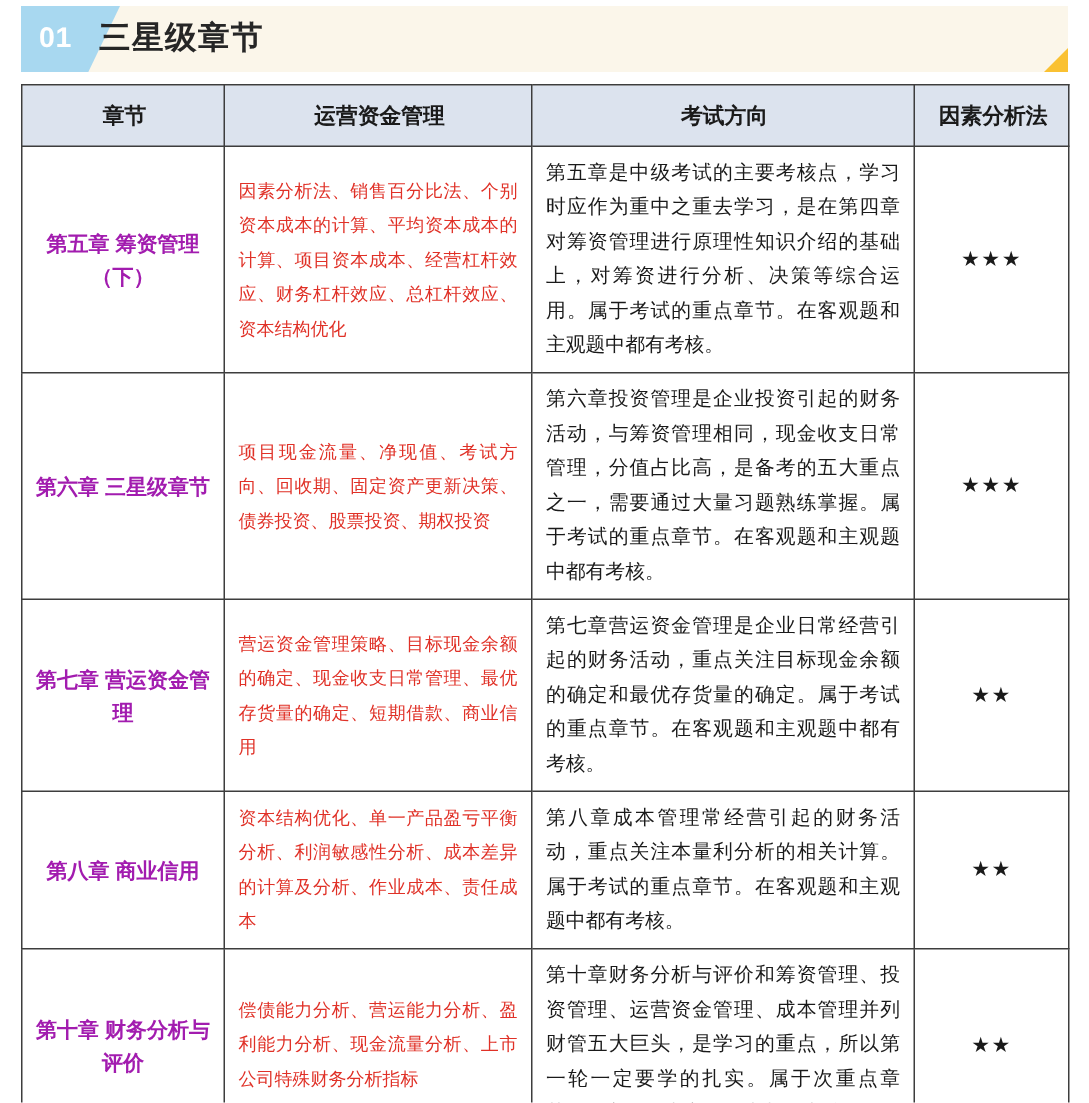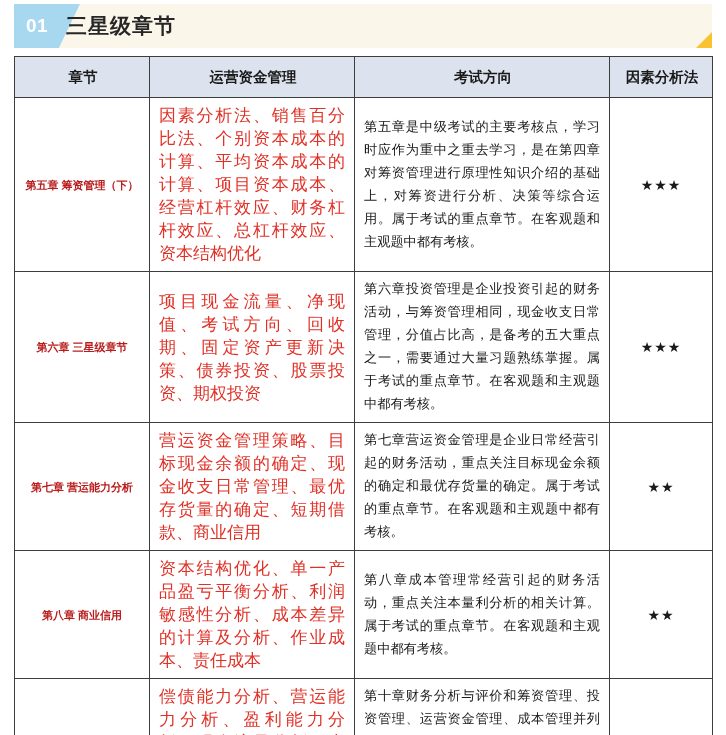--- a/index.html
+++ b/index.html
@@ -89,28 +89,28 @@
     padding-bottom: 7px;
     padding-left: 11px;
   }
   col.c-chapter   { width: 135px; }
   col.c-points    { width: 205px; }
   col.c-direction { width: 255px; }
   col.c-diff      { width: 103px; }
 
   td.chapter {
     text-align: center;
-    font-size: 11px;
+    font-size: 14px;
     font-weight: bold;
-    color: #b91c1c;
+    color: #a21caf;
     line-height: 22px;
   }
   td.points {
     color: #e03127;
-    font-size: 17px;
+    font-size: 12px;
     line-height: 23px;
     text-align: justify;
     text-justify: inter-ideograph;
   }
   td.direction {
     color: #1a1a1a;
     font-size: 13.2px;
     line-height: 23px;
     text-align: justify;
     text-justify: inter-ideograph;
@@ -157,21 +157,21 @@
         <td class="direction">第五章是中级考试的主要考核点，学习时应作为重中之重去学习，是在第四章对筹资管理进行原理性知识介绍的基础上，对筹资进行分析、决策等综合运用。属于考试的重点章节。在客观题和主观题中都有考核。</td>
         <td class="difficulty">★★★</td>
       </tr>
       <tr>
         <td class="chapter">第六章 三星级章节</td>
         <td class="points">项目现金流量、净现值、考试方向、回收期、固定资产更新决策、债券投资、股票投资、期权投资</td>
         <td class="direction">第六章投资管理是企业投资引起的财务活动，与筹资管理相同，现金收支日常管理，分值占比高，是备考的五大重点之一，需要通过大量习题熟练掌握。属于考试的重点章节。在客观题和主观题中都有考核。</td>
         <td class="difficulty">★★★</td>
       </tr>
       <tr>
-        <td class="chapter">第七章 营运能力分析</td>
+        <td class="chapter">第七章 营运资金管理</td>
         <td class="points">营运资金管理策略、目标现金余额的确定、现金收支日常管理、最优存货量的确定、短期借款、商业信用</td>
         <td class="direction">第七章营运资金管理是企业日常经营引起的财务活动，重点关注目标现金余额的确定和最优存货量的确定。属于考试的重点章节。在客观题和主观题中都有考核。</td>
         <td class="difficulty">★★</td>
       </tr>
       <tr>
         <td class="chapter">第八章 商业信用</td>
         <td class="points">资本结构优化、单一产品盈亏平衡分析、利润敏感性分析、成本差异的计算及分析、作业成本、责任成本</td>
         <td class="direction">第八章成本管理常经营引起的财务活动，重点关注本量利分析的相关计算。属于考试的重点章节。在客观题和主观题中都有考核。</td>
         <td class="difficulty">★★</td>
       </tr>

